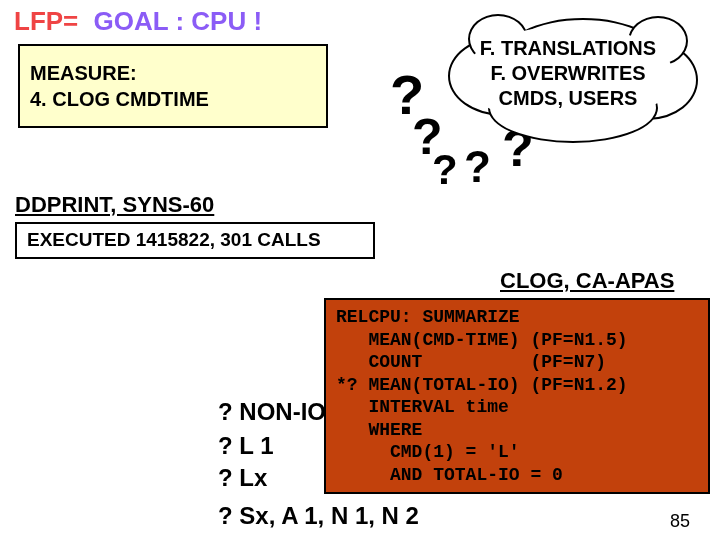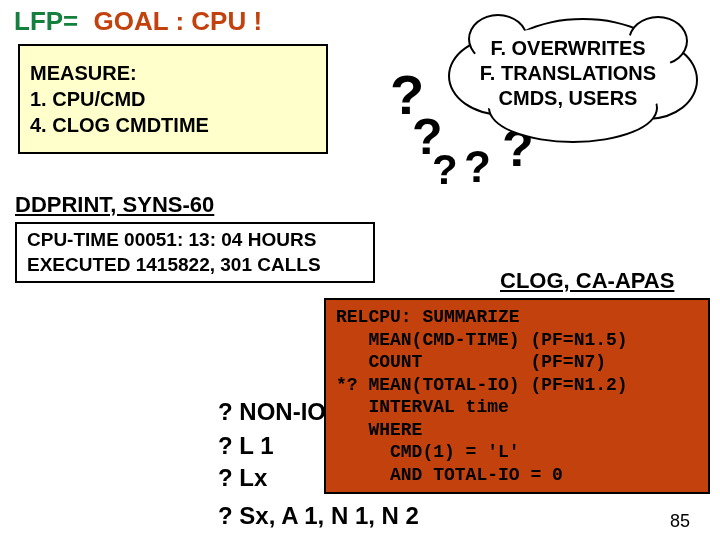--- a/index.html
+++ b/index.html
@@ -11,22 +11,22 @@
     position: relative;
     overflow: hidden;
   }
   .lfp-line {
     position: absolute;
     top: 6px;
     left: 14px;
     font-size: 26px;
     font-weight: bold;
   }
-  .lfp-label { color: #15803d; }
-  .lfp-goal { color: #c2410c; margin-left: 8px; }
+  .lfp-label { color: #ef4444; }
+  .lfp-goal { color: #8b5cf6; margin-left: 8px; }
 
   .measure-box {
     position: absolute;
     top: 44px;
     left: 18px;
     width: 310px;
     background: #ffffcc;
     border: 2px solid #000;
     padding: 14px 10px;
     font-size: 20px;
@@ -130,49 +130,47 @@
 </head>
 <body>
 
 <div class="lfp-line">
   <span class="lfp-label">LFP=</span>
   <span class="lfp-goal">GOAL : CPU !</span>
 </div>
 
 <div class="measure-box">
   <div>MEASURE:</div>
-  <div>1.  CPU/CMD</div>
   <div>4.  CLOG CMDTIME</div>
 </div>
 
 <div class="cloud">
   <div class="puff" style="top:0;left:60px;width:170px;height:90px;"></div>
   <div class="puff" style="top:18px;left:10px;width:110px;height:80px;"></div>
   <div class="puff" style="top:22px;left:160px;width:100px;height:80px;"></div>
   <div class="puff" style="top:55px;left:50px;width:170px;height:70px;"></div>
   <div class="puff" style="top:-4px;left:30px;width:60px;height:50px;"></div>
   <div class="puff" style="top:-2px;left:190px;width:60px;height:50px;"></div>
   <div style="position:absolute;top:8px;left:26px;width:210px;height:100px;background:#fff;border-radius:50%;z-index:1;"></div>
   <div class="cloud-text">
+    <div>F. TRANSLATIONS</div>
     <div>F. OVERWRITES</div>
-    <div>F. TRANSLATIONS</div>
     <div>CMDS, USERS</div>
   </div>
 </div>
 
 <div class="qmark" style="top:62px;left:390px;font-size:56px;">?</div>
 <div class="qmark" style="top:108px;left:412px;font-size:50px;">?</div>
 <div class="qmark" style="top:146px;left:432px;font-size:42px;">?</div>
 <div class="qmark" style="top:142px;left:464px;font-size:44px;">?</div>
 <div class="qmark" style="top:118px;left:502px;font-size:52px;">?</div>
 
 <div class="ddprint">DDPRINT, SYNS-60</div>
 
 <div class="cpu-box">
-  <div>CPU-TIME   00051: 13: 04   HOURS</div>
   <div>EXECUTED 1415822, 301 CALLS</div>
 </div>
 
 <div class="clog-label">CLOG, CA-APAS</div>
 
 <div class="relcpu-box">RELCPU: SUMMARIZE
    MEAN(CMD-TIME) (PF=N1.5)
    COUNT          (PF=N7)
 *? MEAN(TOTAL-IO) (PF=N1.2)
    INTERVAL time

